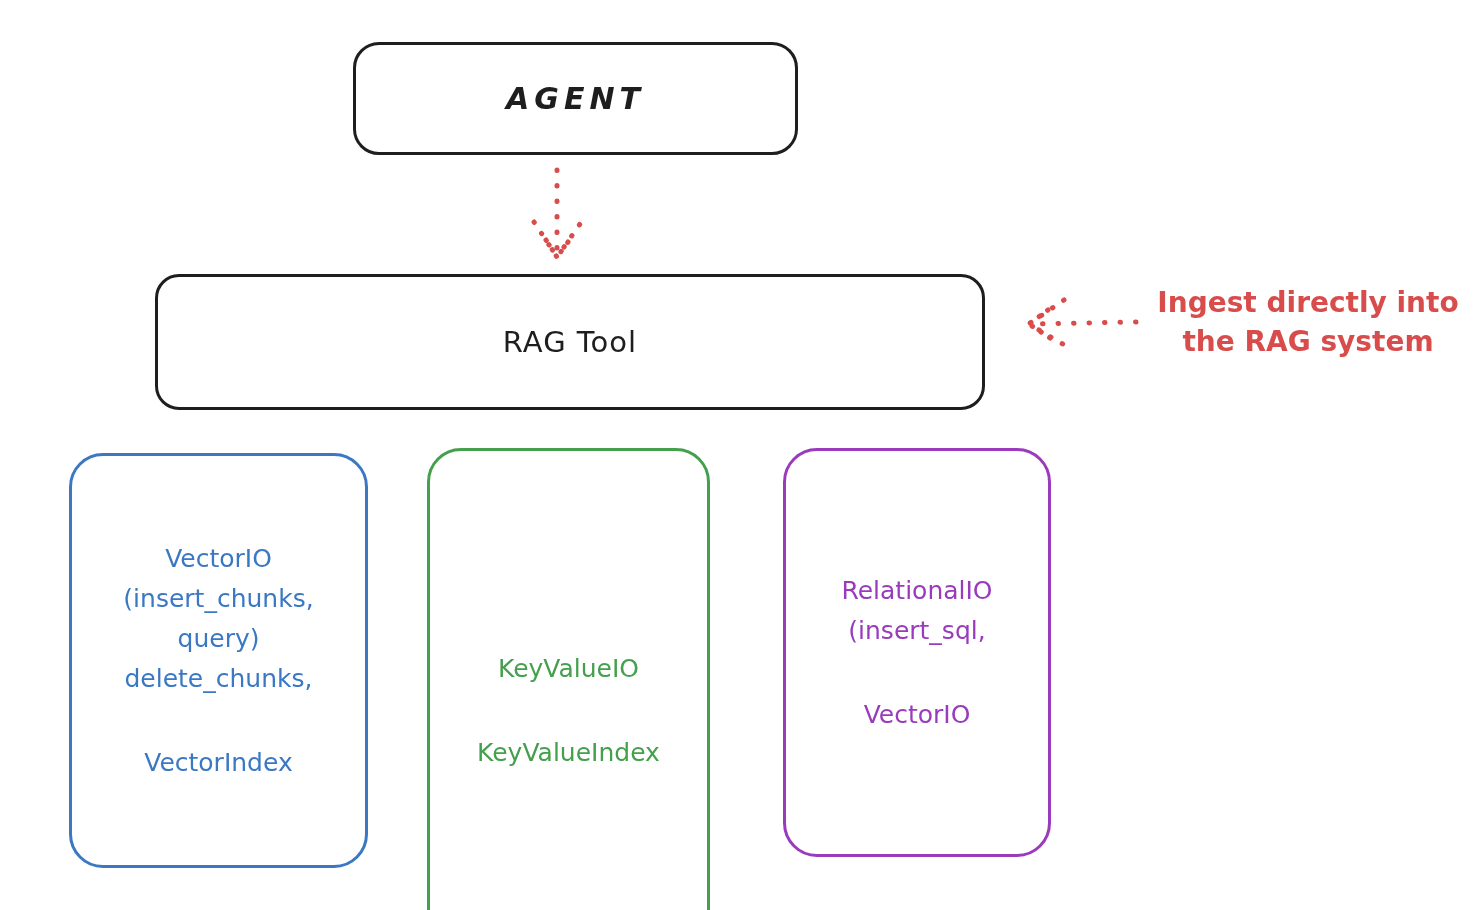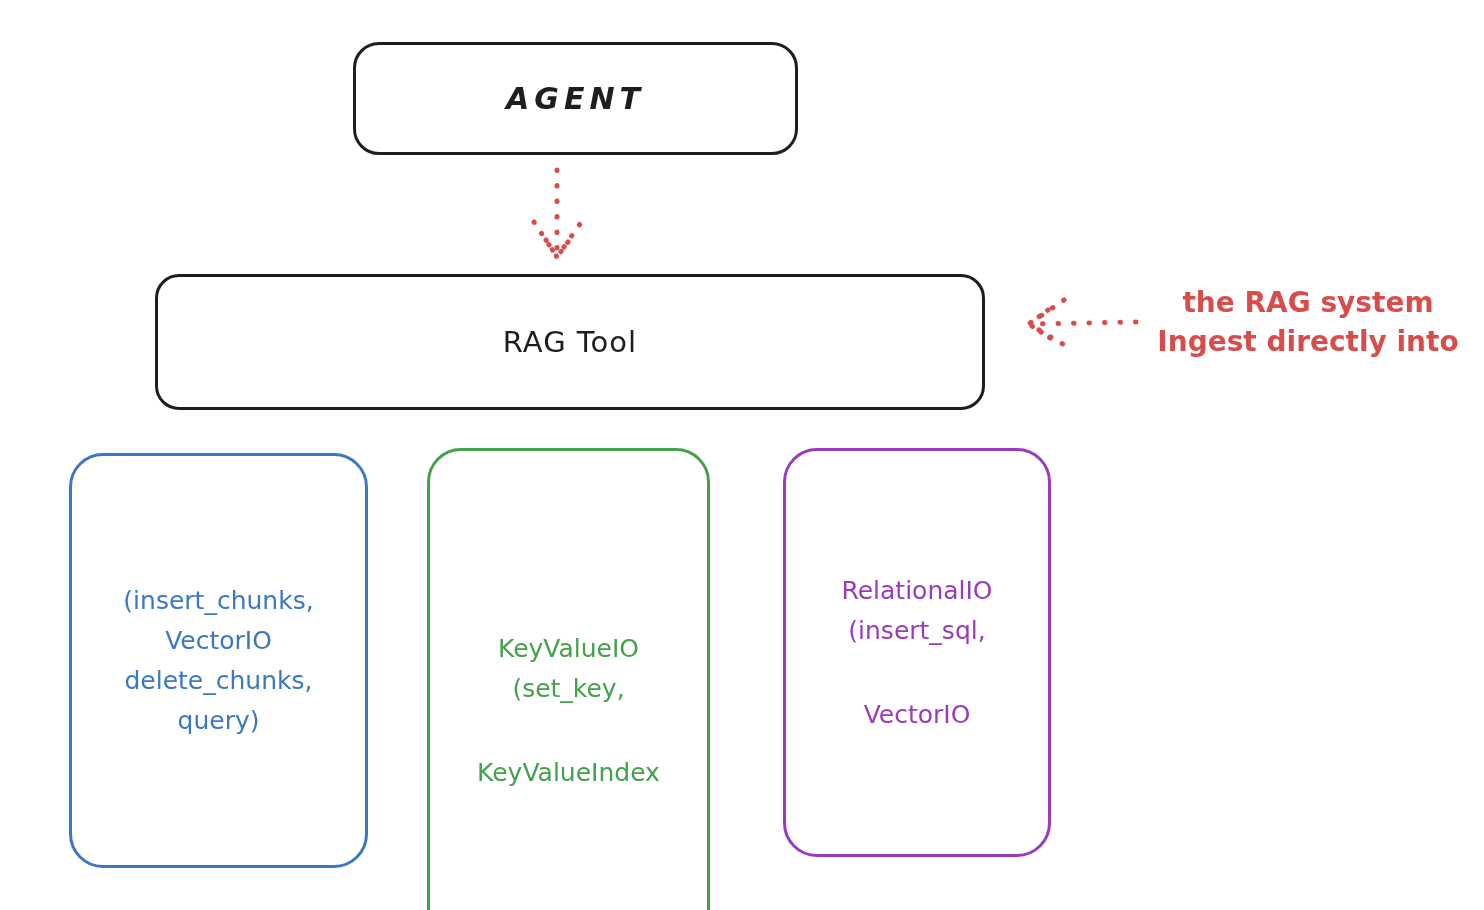--- a/index.html
+++ b/index.html
@@ -123,37 +123,37 @@
 
     <g>
       <line class="dotted-arrow" x1="1136" y1="322" x2="1034" y2="324" stroke-dasharray="0.5 15"></line>
       <polyline class="dotted-arrow" points="1064,300 1029,324 1066,346" stroke-dasharray="0.5 13"></polyline>
       <line class="dotted-arrow" x1="1048" y1="310" x2="1029" y2="324" stroke-dasharray="0.5 10"></line>
       <line class="dotted-arrow" x1="1050" y1="338" x2="1029" y2="324" stroke-dasharray="0.5 10"></line>
     </g>
   </svg>
 
   <div id="ingest-annotation">
+    <span class="annotation-line">Ingest directly into</span>
     <span class="annotation-line">the RAG system</span>
-    <span class="annotation-line">Ingest directly into</span>
   </div>
 
   <div class="node provider-box" id="vector-box">
     <div>
+      <span class="provider-line">VectorIO</span>
       <span class="provider-line">(insert_chunks,</span>
-      <span class="provider-line">VectorIO</span>
+      <span class="provider-line">query)</span>
       <span class="provider-line">delete_chunks,</span>
-      <span class="provider-line">query)</span>
+      <span class="index-label">VectorIndex</span>
     </div>
   </div>
 
   <div class="node provider-box" id="keyvalue-box">
     <div>
       <span class="provider-line">KeyValueIO</span>
-      <span class="provider-line">(set_key,</span>
       <span class="index-label">KeyValueIndex</span>
     </div>
   </div>
 
   <div class="node provider-box" id="relational-box">
     <div>
       <span class="provider-line">RelationalIO</span>
       <span class="provider-line">(insert_sql,</span>
       <span class="index-label">VectorIO</span>
     </div>

